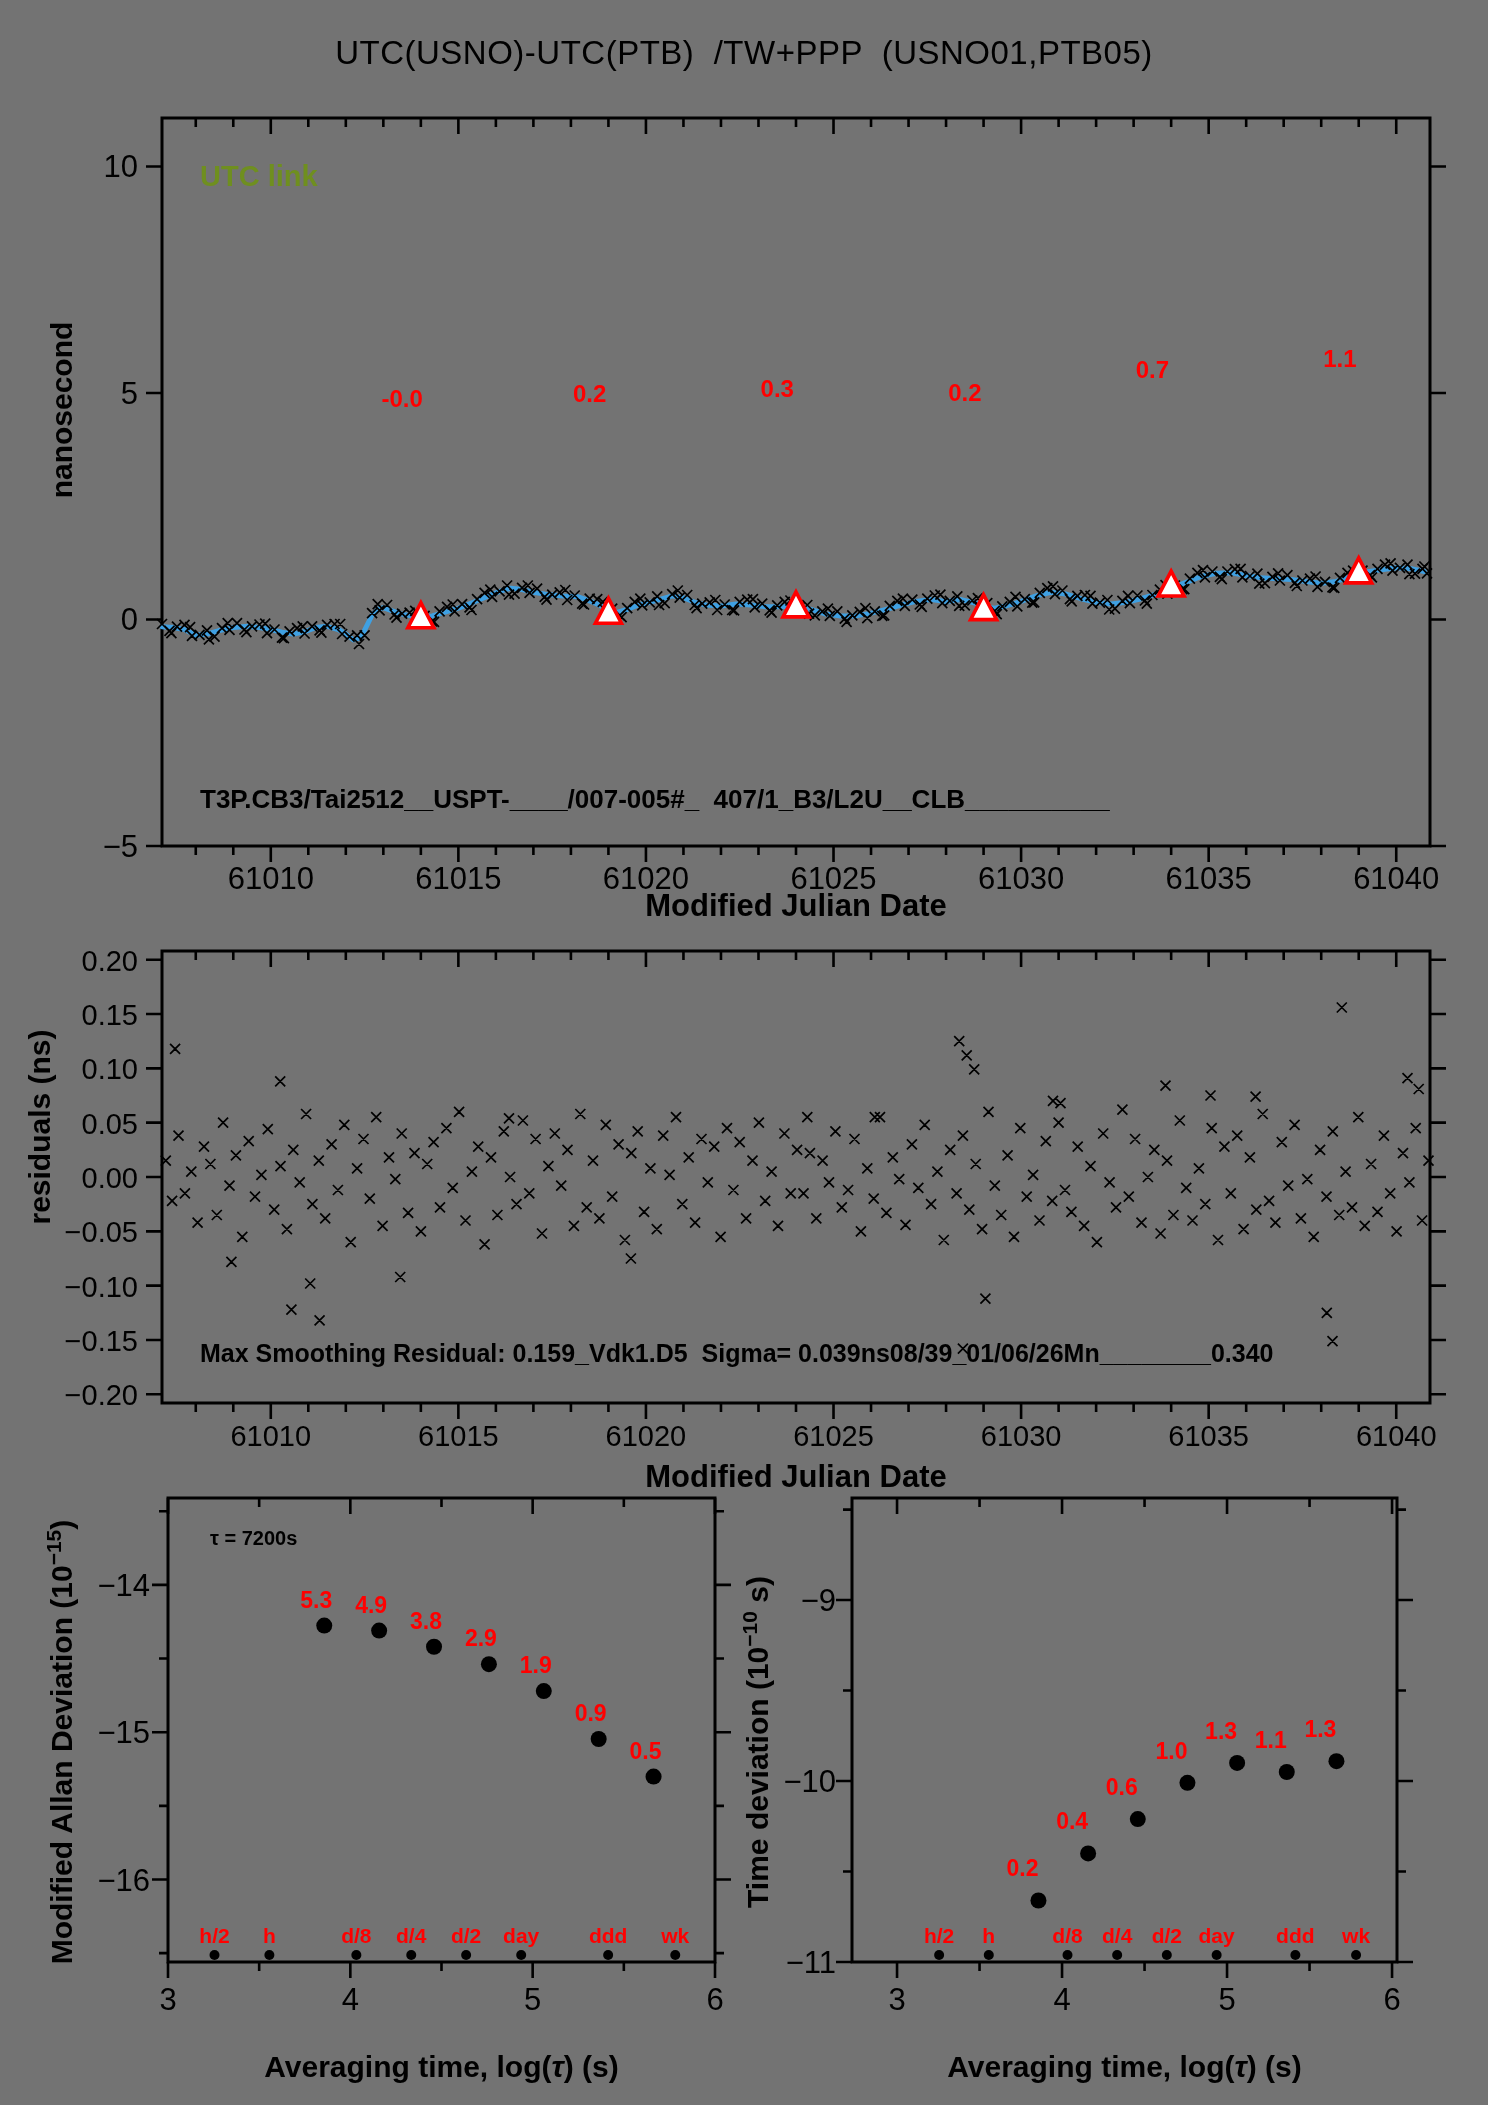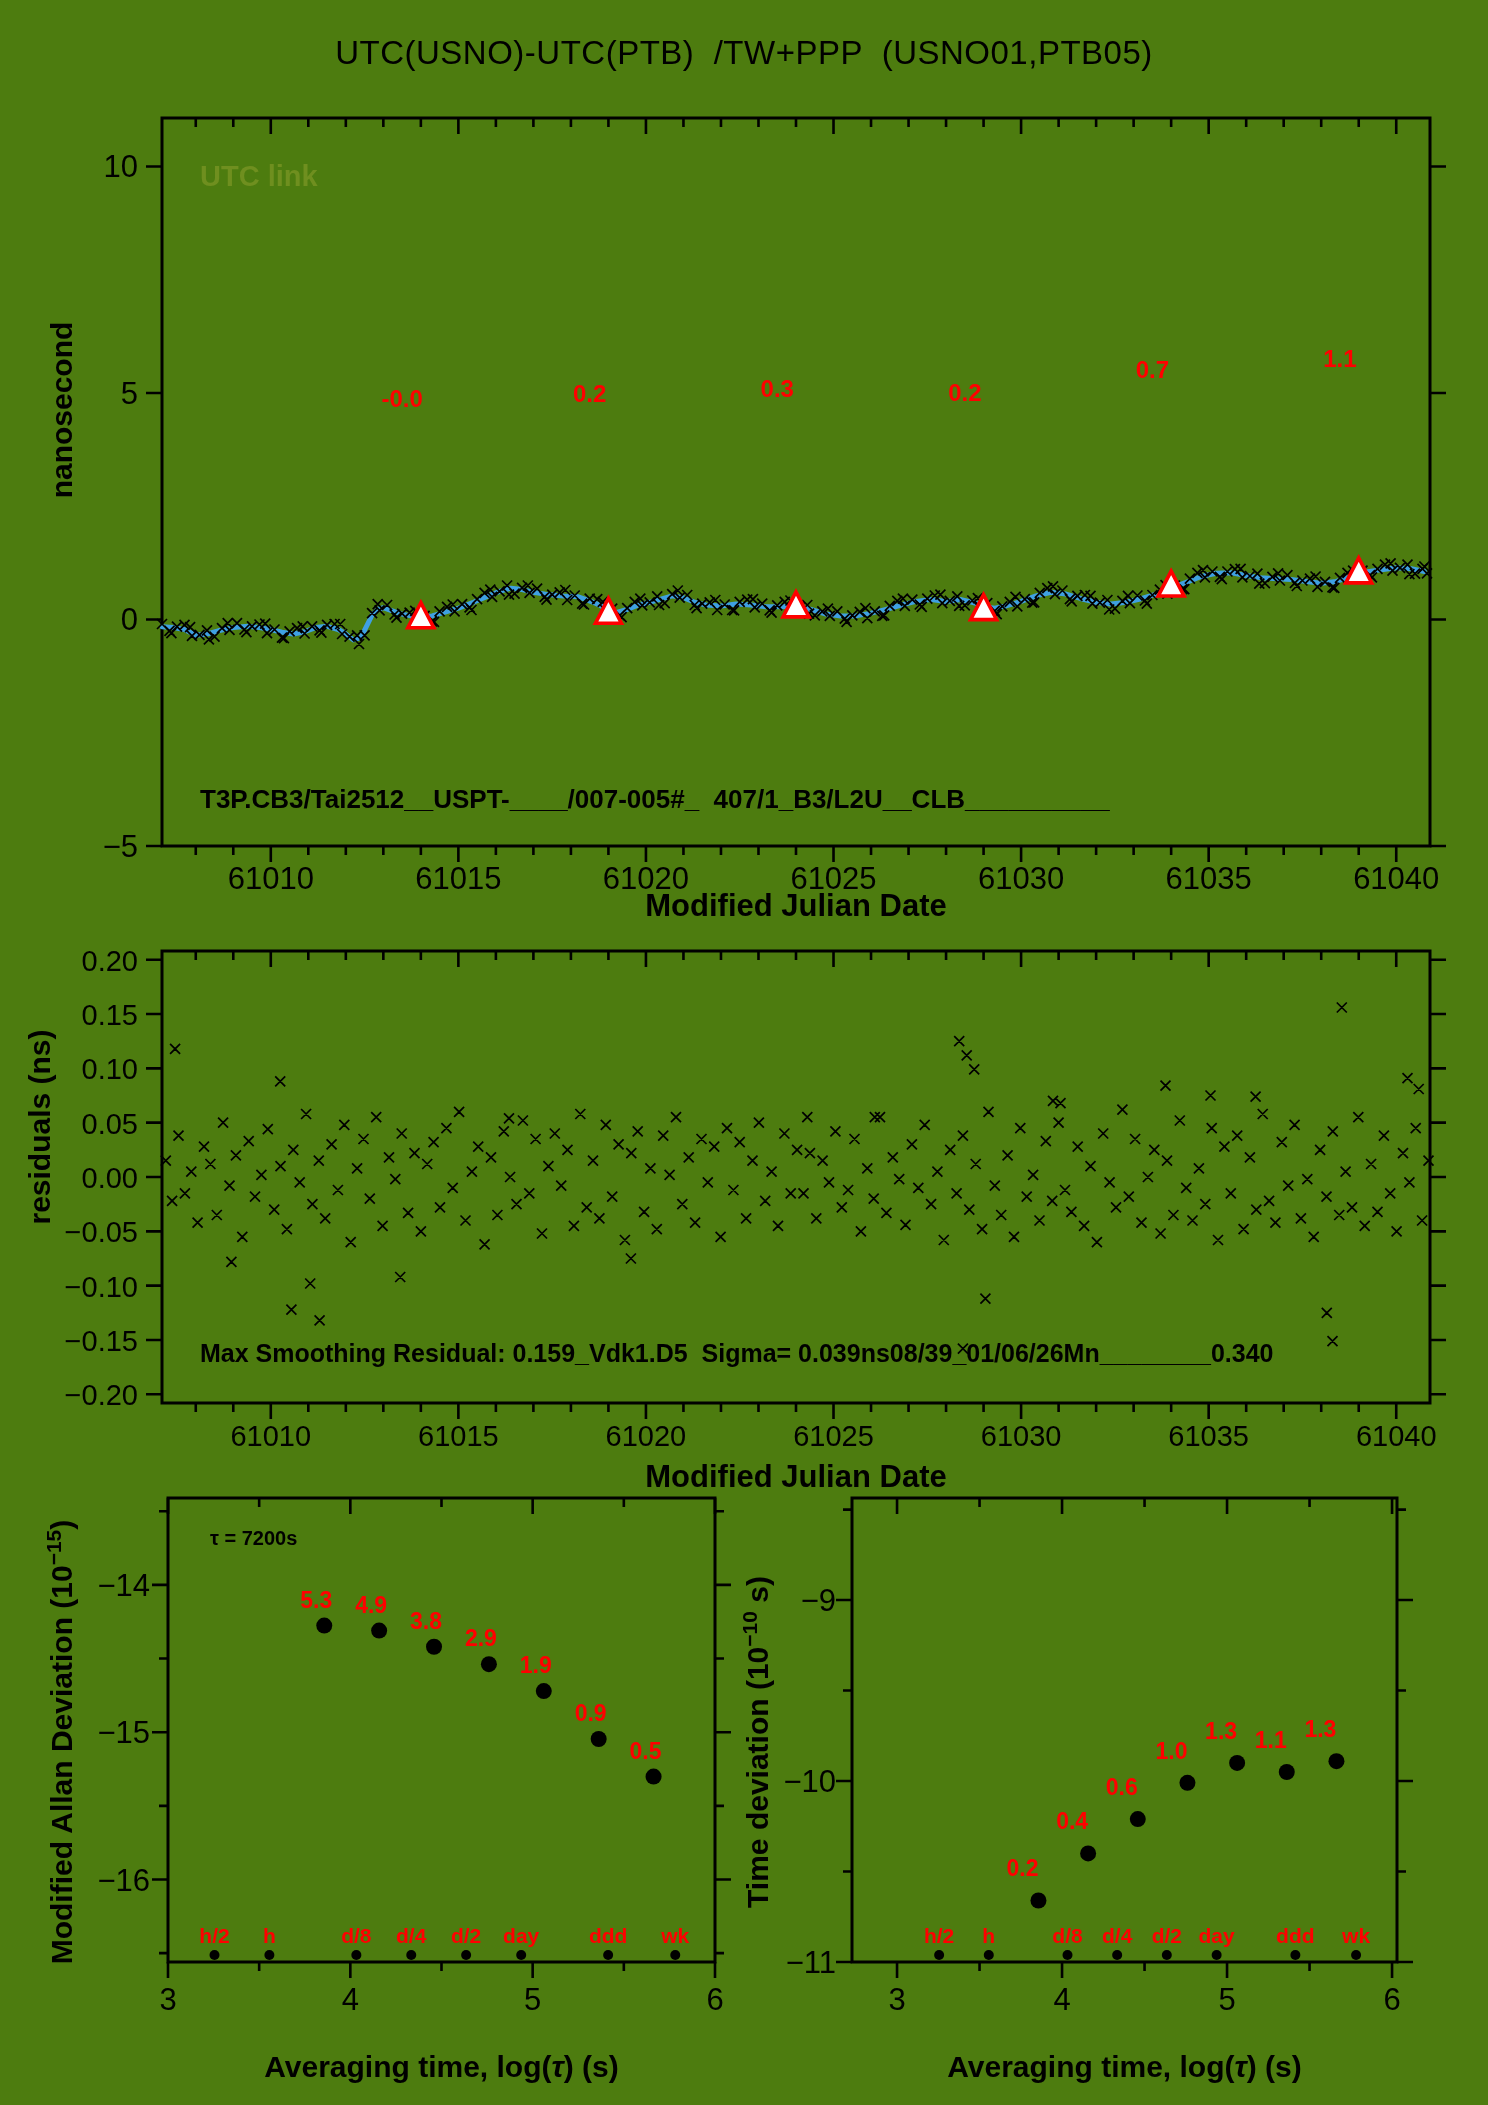--- a/index.html
+++ b/index.html
@@ -1,16 +1,16 @@
 <!DOCTYPE html>
 <html><head>
 <meta charset="utf-8">
 <style>
   html,body{margin:0;padding:0;background:#ffffff;}
-  .page{position:relative;width:1488px;height:2105px;background:#4d7c0f;
+  .page{position:relative;width:1488px;height:2105px;background:#737373;
         font-family:"Liberation Sans", sans-serif;color:#000;overflow:hidden;}
   .chart-title{position:absolute;top:34px;left:0;width:1488px;text-align:center;
         font-size:33px;font-weight:400;white-space:pre;letter-spacing:0.5px;}
   svg{position:absolute;top:0;left:0;}
   text{font-family:"Liberation Sans", sans-serif;}
 </style>
 </head>
 <body>
 
 <div class="page">

